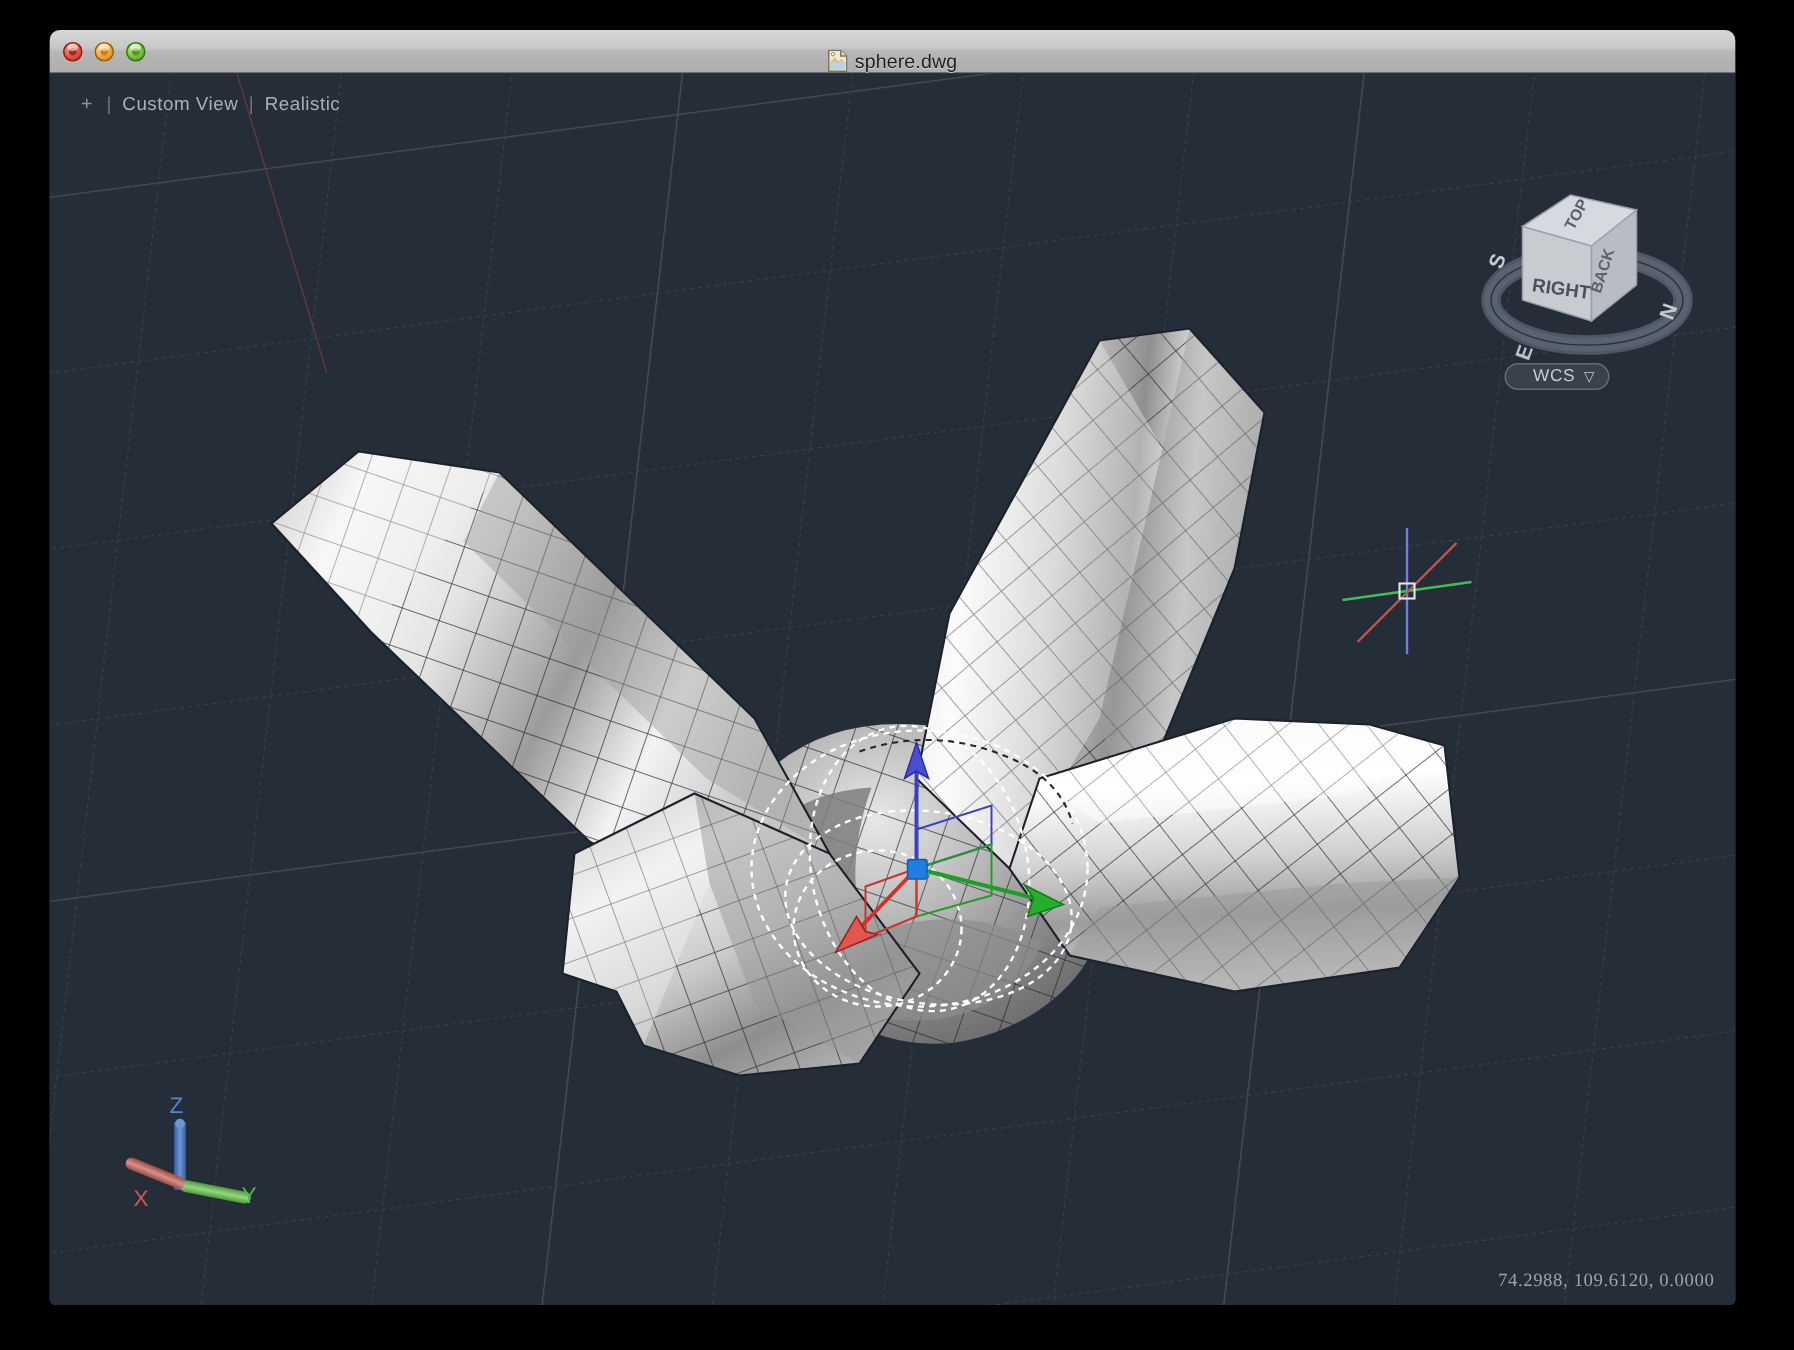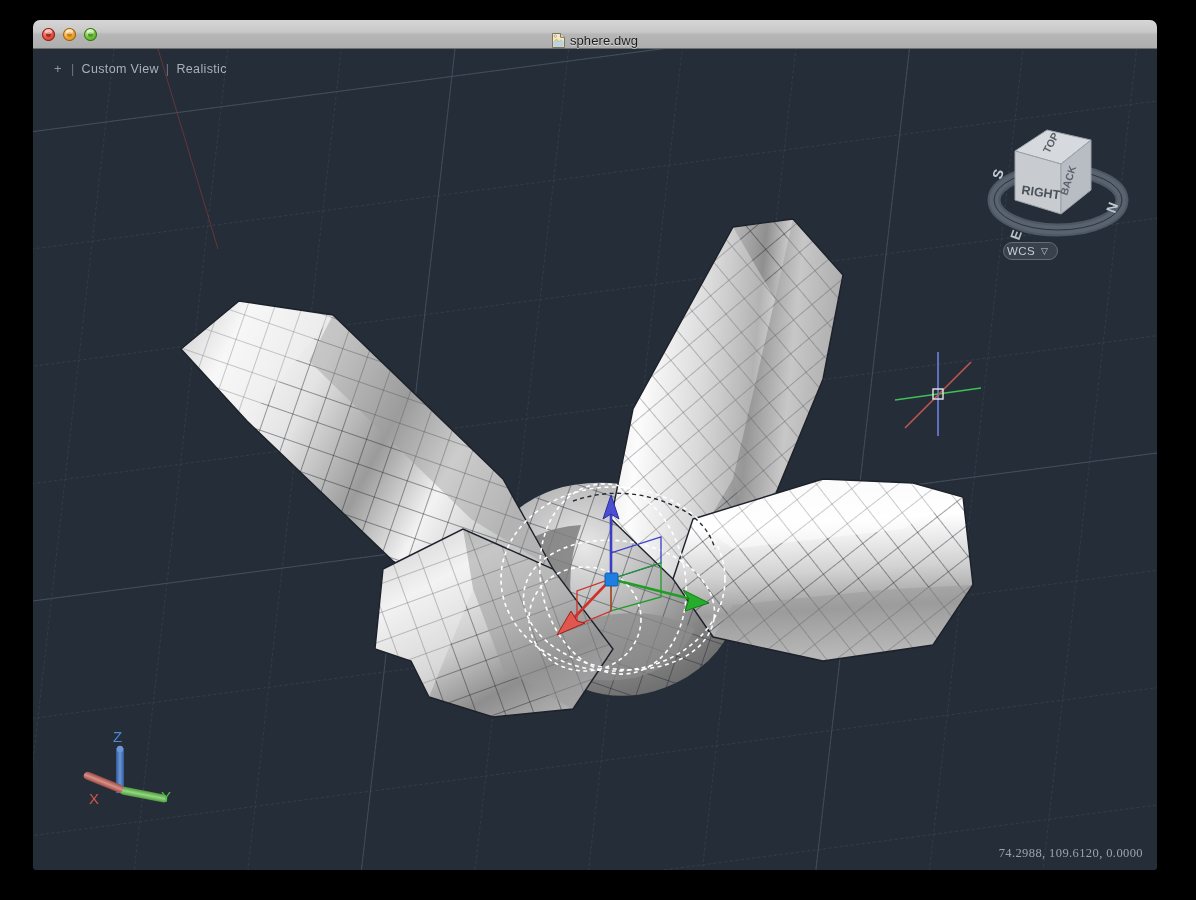--- a/index.html
+++ b/index.html
@@ -71,21 +71,21 @@
   #coords{
     position:absolute; right:14px; bottom:9px; z-index:6;
     font-size:12.5px; color:#9aa3ae; letter-spacing:.4px;font-family:Liberation Serif, serif;
   }
 
   
   #viewcube{ position:absolute; right:24px; top:55px; width:150px; height:175px; z-index:7; }
   #wcs{
     position:absolute; left:20px; top:138px; z-index:8;
     display:flex; align-items:center; gap:6px;
-    padding:2px 9px 2px 3px; border-radius:9px;
+    padding:2px 9px 2px 18px; border-radius:9px;
     border:1px solid #646c78; background:#39414d;
     font-size:11.5px; color:#c6ccd4; letter-spacing:.4px;
   }
   #wcs .caret{ font-size:9px; color:#c6ccd4; }
 
   
   #ucs{ position:absolute; left:40px; bottom:42px; width:120px; height:110px; z-index:6; }
 
   
   #model{ position:absolute; left:0; top:0; width:1124px; height:821px; z-index:3; }

